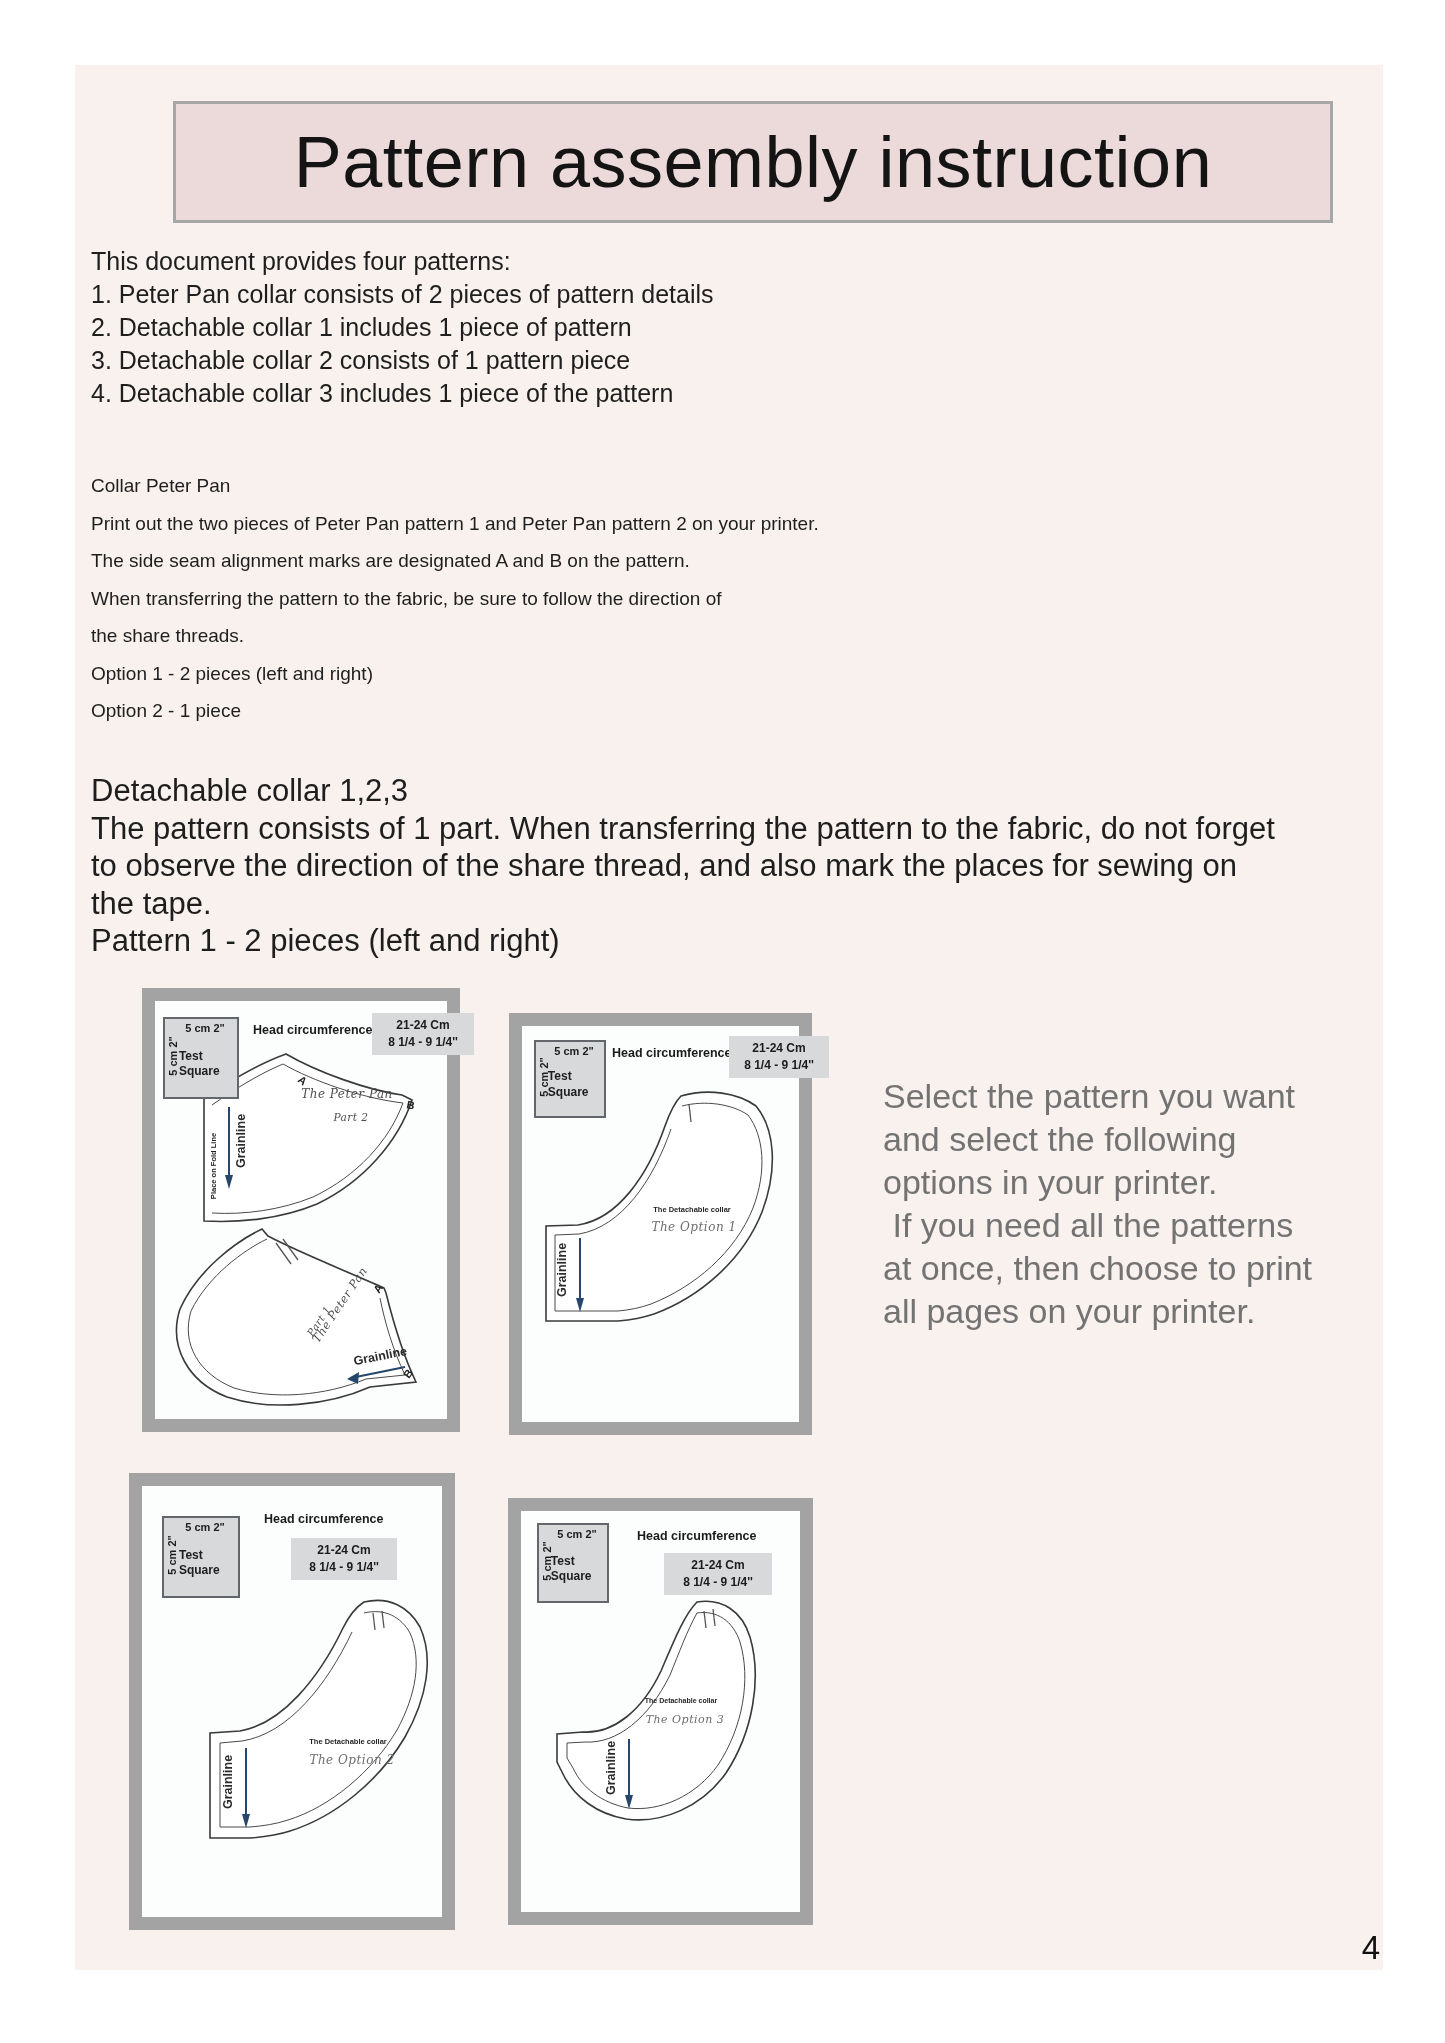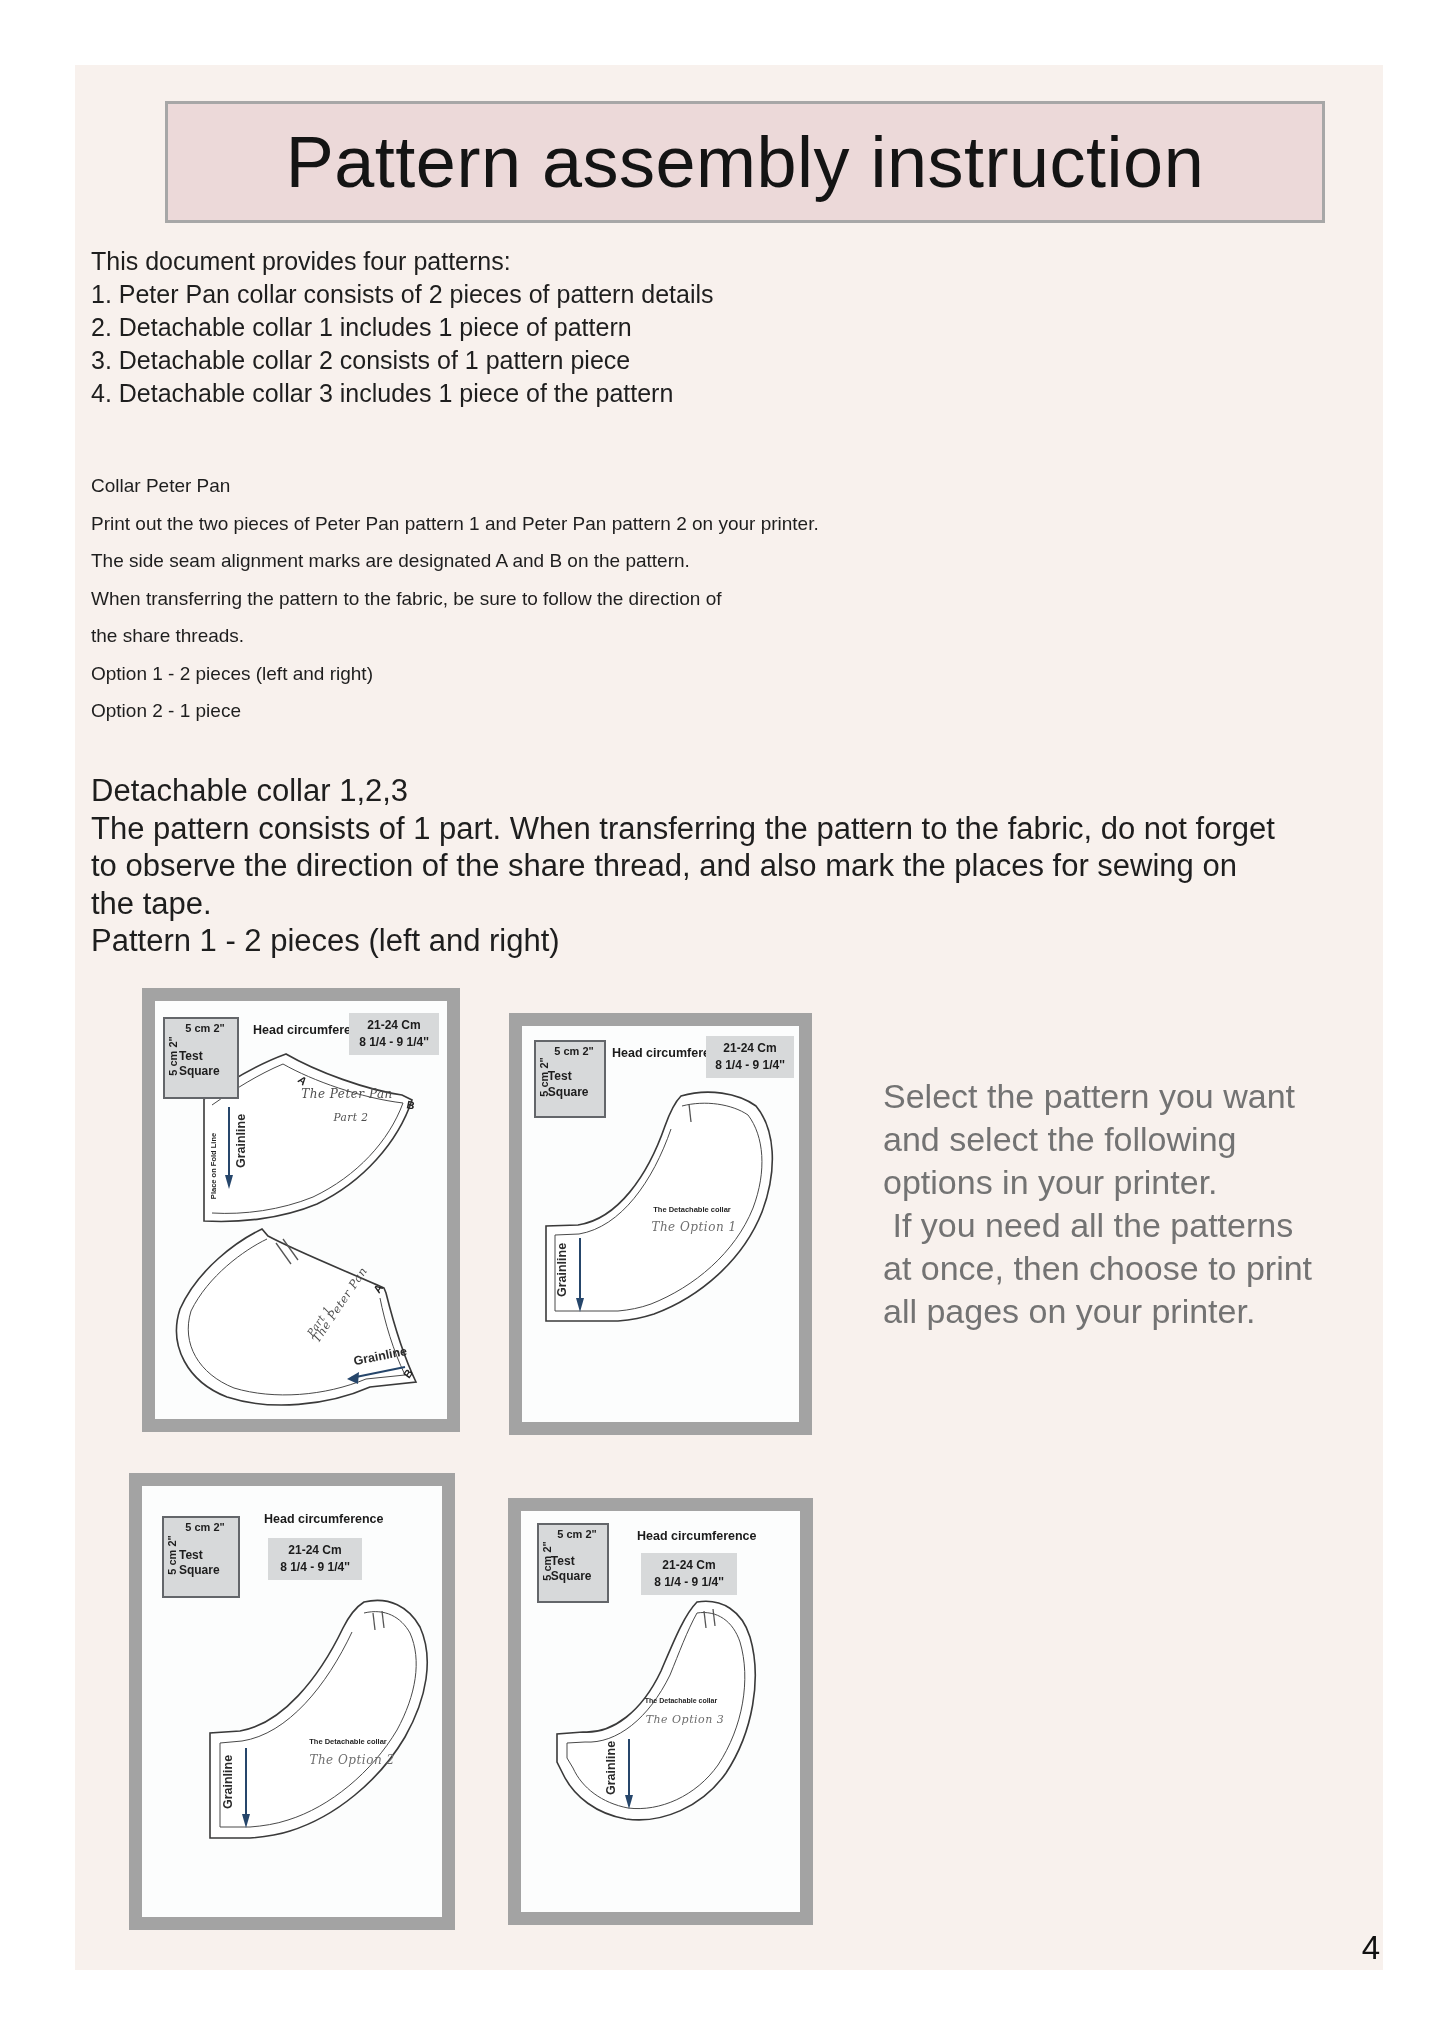--- a/index.html
+++ b/index.html
@@ -1,19 +1,19 @@
 <!DOCTYPE html>
 <html><head>
 <meta charset="utf-8">
 <style>
   html,body{margin:0;padding:0;background:#ffffff;width:1445px;height:2043px;position:relative;
             font-family:"Liberation Sans",sans-serif;-webkit-font-smoothing:antialiased;}
   .page{position:absolute;left:75px;top:65px;width:1308px;height:1905px;background:#f8f1ed;}
 
-  .banner{position:absolute;left:90px;top:36px;width:1154px;height:116px;background:#ecd9d9;
+  .banner{position:absolute;left:98px;top:36px;width:1154px;height:116px;background:#ecd9d9;
           border:3px solid #a7a7a7;display:flex;align-items:center;justify-content:center;}
   .banner .title{font-size:72px;color:#141414;letter-spacing:0.5px;}
 
   .textblock{position:absolute;left:16px;color:#1e1e1e;}
   .intro{top:180px;font-size:25px;line-height:33px;}
   .sec1{top:402px;font-size:19px;line-height:37.5px;}
   .sec2{top:707px;font-size:31px;line-height:37.5px;}
 
   .side-note{position:absolute;left:808px;top:1010px;width:530px;font-size:34px;line-height:43px;
              color:#737373;}
@@ -32,21 +32,21 @@
 
   .test-square{position:absolute;background:#d7d9da;border:2px solid #63666a;}
   .ts-top{position:absolute;top:3px;left:10px;right:2px;text-align:center;font-size:11px;font-weight:600;}
   .ts-side{position:absolute;left:-22px;top:50%;width:60px;margin-top:-8px;transform:rotate(-90deg);
            text-align:center;font-size:11px;font-weight:600;}
   .ts-label{position:absolute;left:52%;top:52%;transform:translate(-42%,-36%);width:56px;text-align:left;
             font-size:12px;font-weight:600;line-height:1.3;}
 
   .head-circ{position:absolute;font-size:12.5px;font-weight:600;white-space:nowrap;color:#1b1b1b;}
   .size-box{position:absolute;background:#d7d9da;text-align:center;font-size:12px;font-weight:600;
-            line-height:17px;padding:4px 3px;color:#1b1b1b;}
+            line-height:17px;padding:4px 9px;color:#1b1b1b;margin-left:23px;}
 
   text{font-family:"Liberation Sans",sans-serif;fill:#222;}
   .fancy{font-family:"DejaVu Serif",serif;font-style:italic;fill:#4e4e4e;letter-spacing:0.5px;}
   .fancy2{font-family:"DejaVu Serif",serif;font-style:italic;fill:#6e6e6e;letter-spacing:0.5px;}
   .tiny-bold{font-weight:bold;fill:#1f1f1f;}
   .outline{fill:#ffffff;stroke:#3a3a3a;stroke-width:1.6;}
   .seam{fill:none;stroke:#4a4a4a;stroke-width:1;}
   .grain{stroke:#26466b;stroke-width:2;}
   .grain-head{fill:#26466b;}
   .grain-label{font-size:12.5px;font-weight:600;fill:#2b2b2b;}

